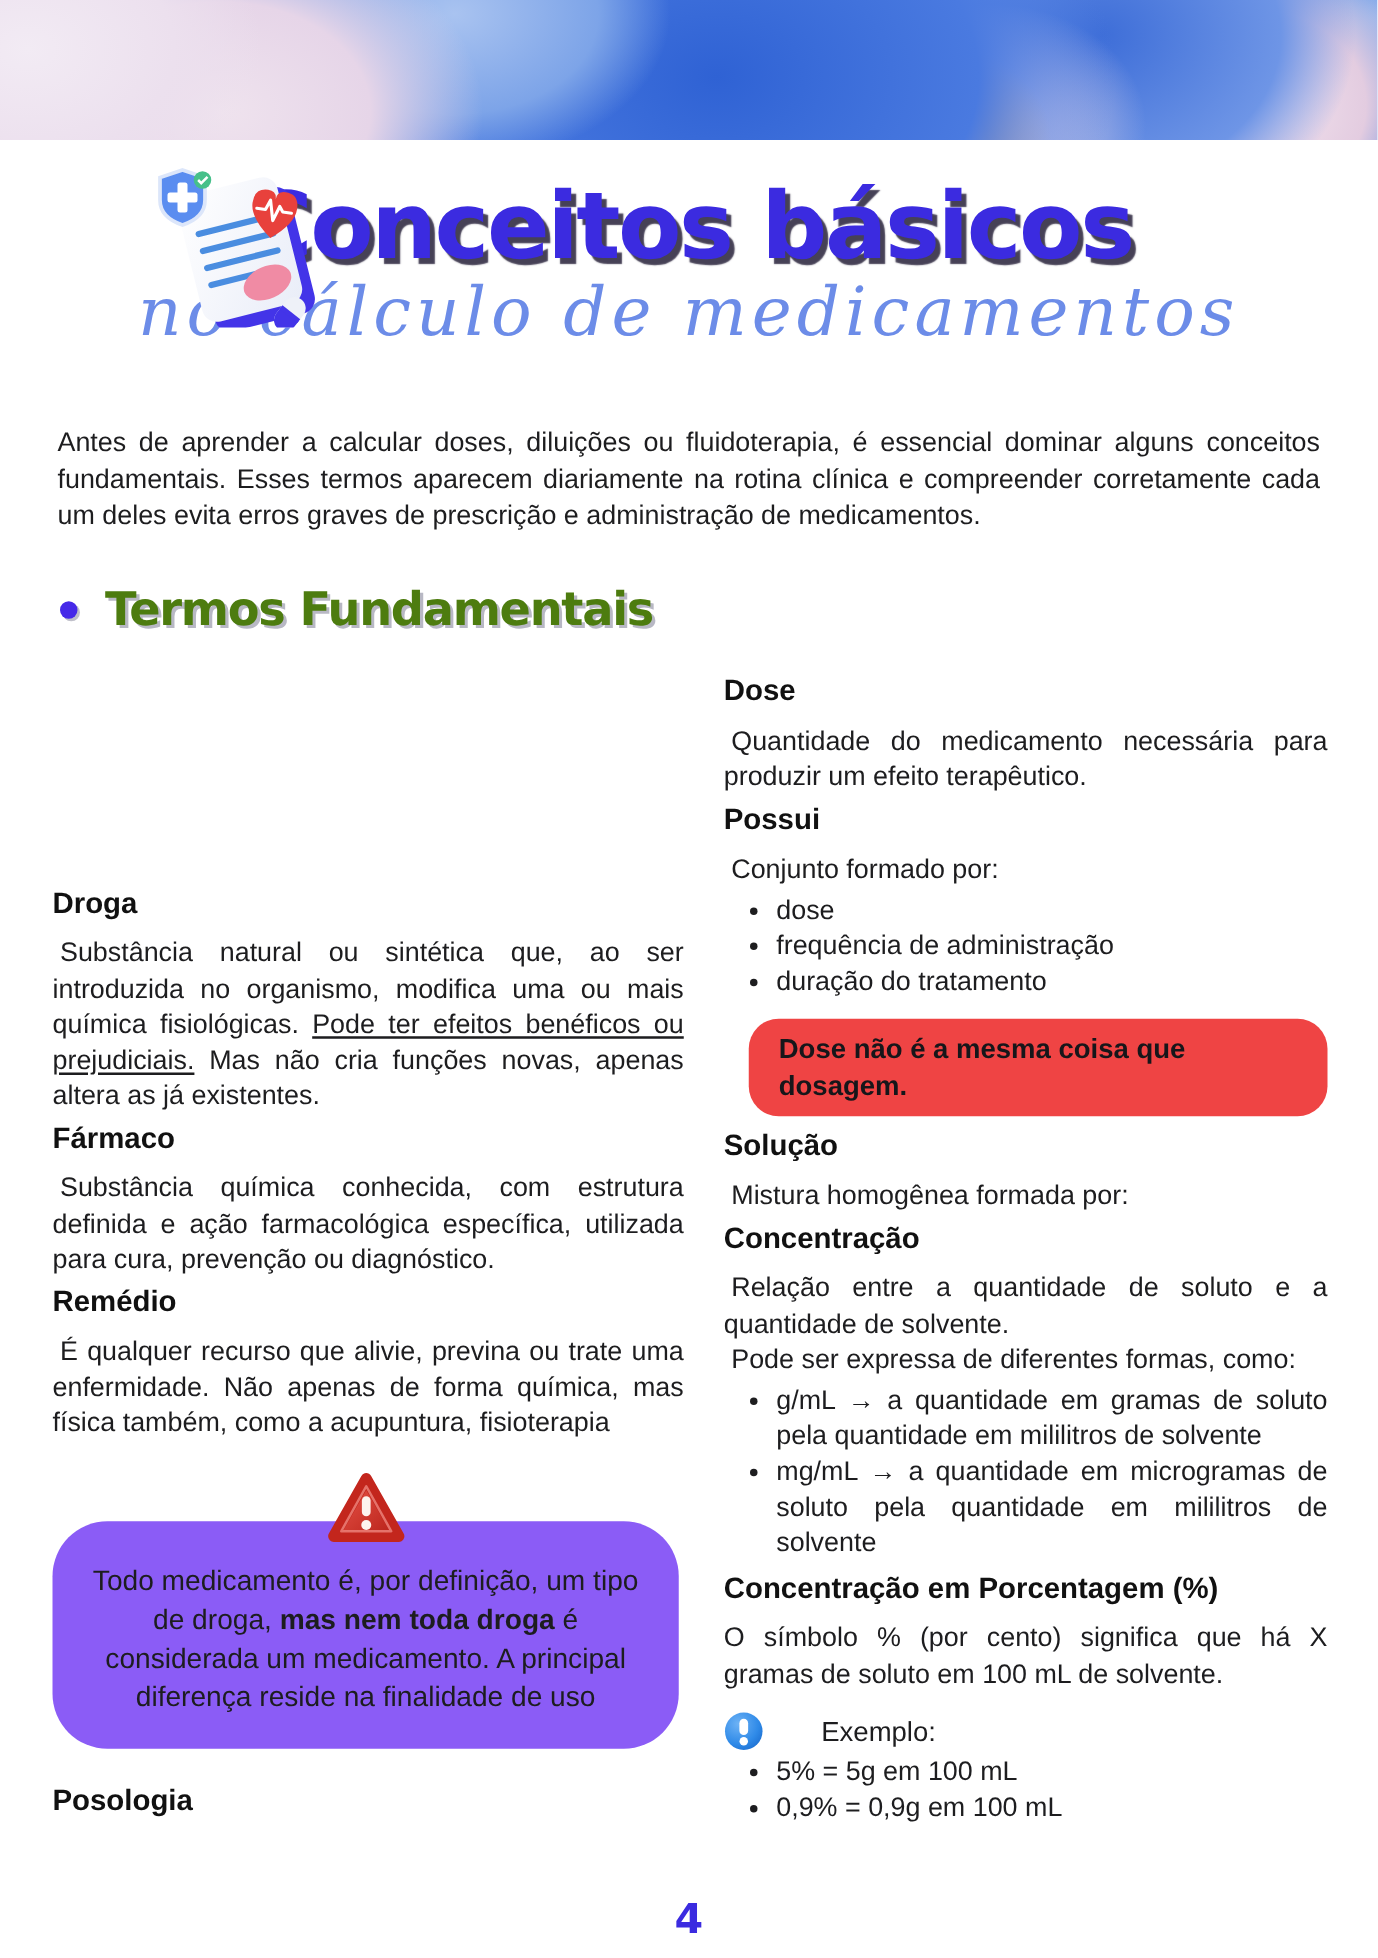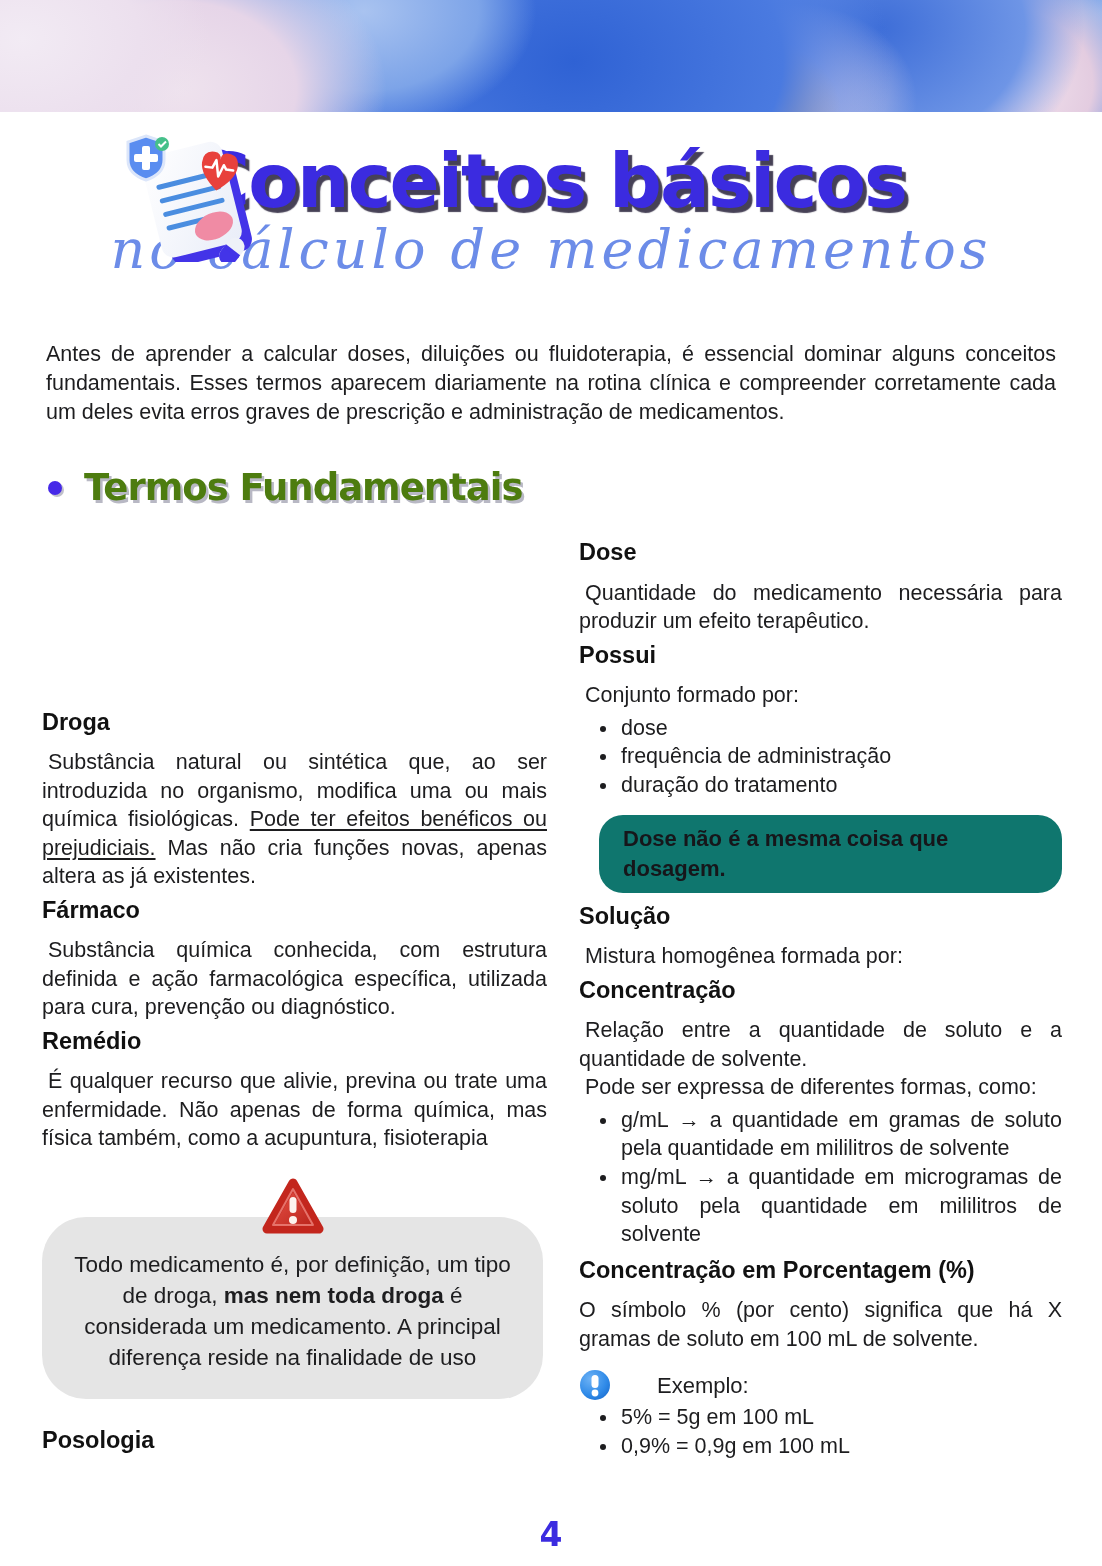--- a/index.html
+++ b/index.html
@@ -86,32 +86,32 @@
   .term-text { text-align:justify; text-indent:6px; margin-bottom:4px; }
   .u { text-decoration:underline; text-underline-offset:3px; }
 
   ul.dot-list { margin:2px 0 6px 0; padding-left:40px; }
   ul.dot-list li { text-align:justify; padding-left:2px; }
 
   
   .pill-highlight {
     margin:16px 0 8px 20px;
     width:fit-content;
-    background:#0f766e;
+    background:#ef4444;
     border-radius:24px;
     padding:9px 24px 10px;
     font-weight:bold; font-size:22px;
     color:#16161a;
   }
 
   
   .callout {
     position:relative;
     margin:64px 4px 6px 0;
-    background:#e5e5e5;
+    background:#8b5cf6;
     border-radius:44px;
     padding:32px 30px 26px;
     text-align:center;
     font-size:22.5px; line-height:1.38;
   }
   .warning-icon {
     position:absolute; top:-40px; left:50%;
     transform:translateX(-50%);
     width:66px; height:62px;
   }

